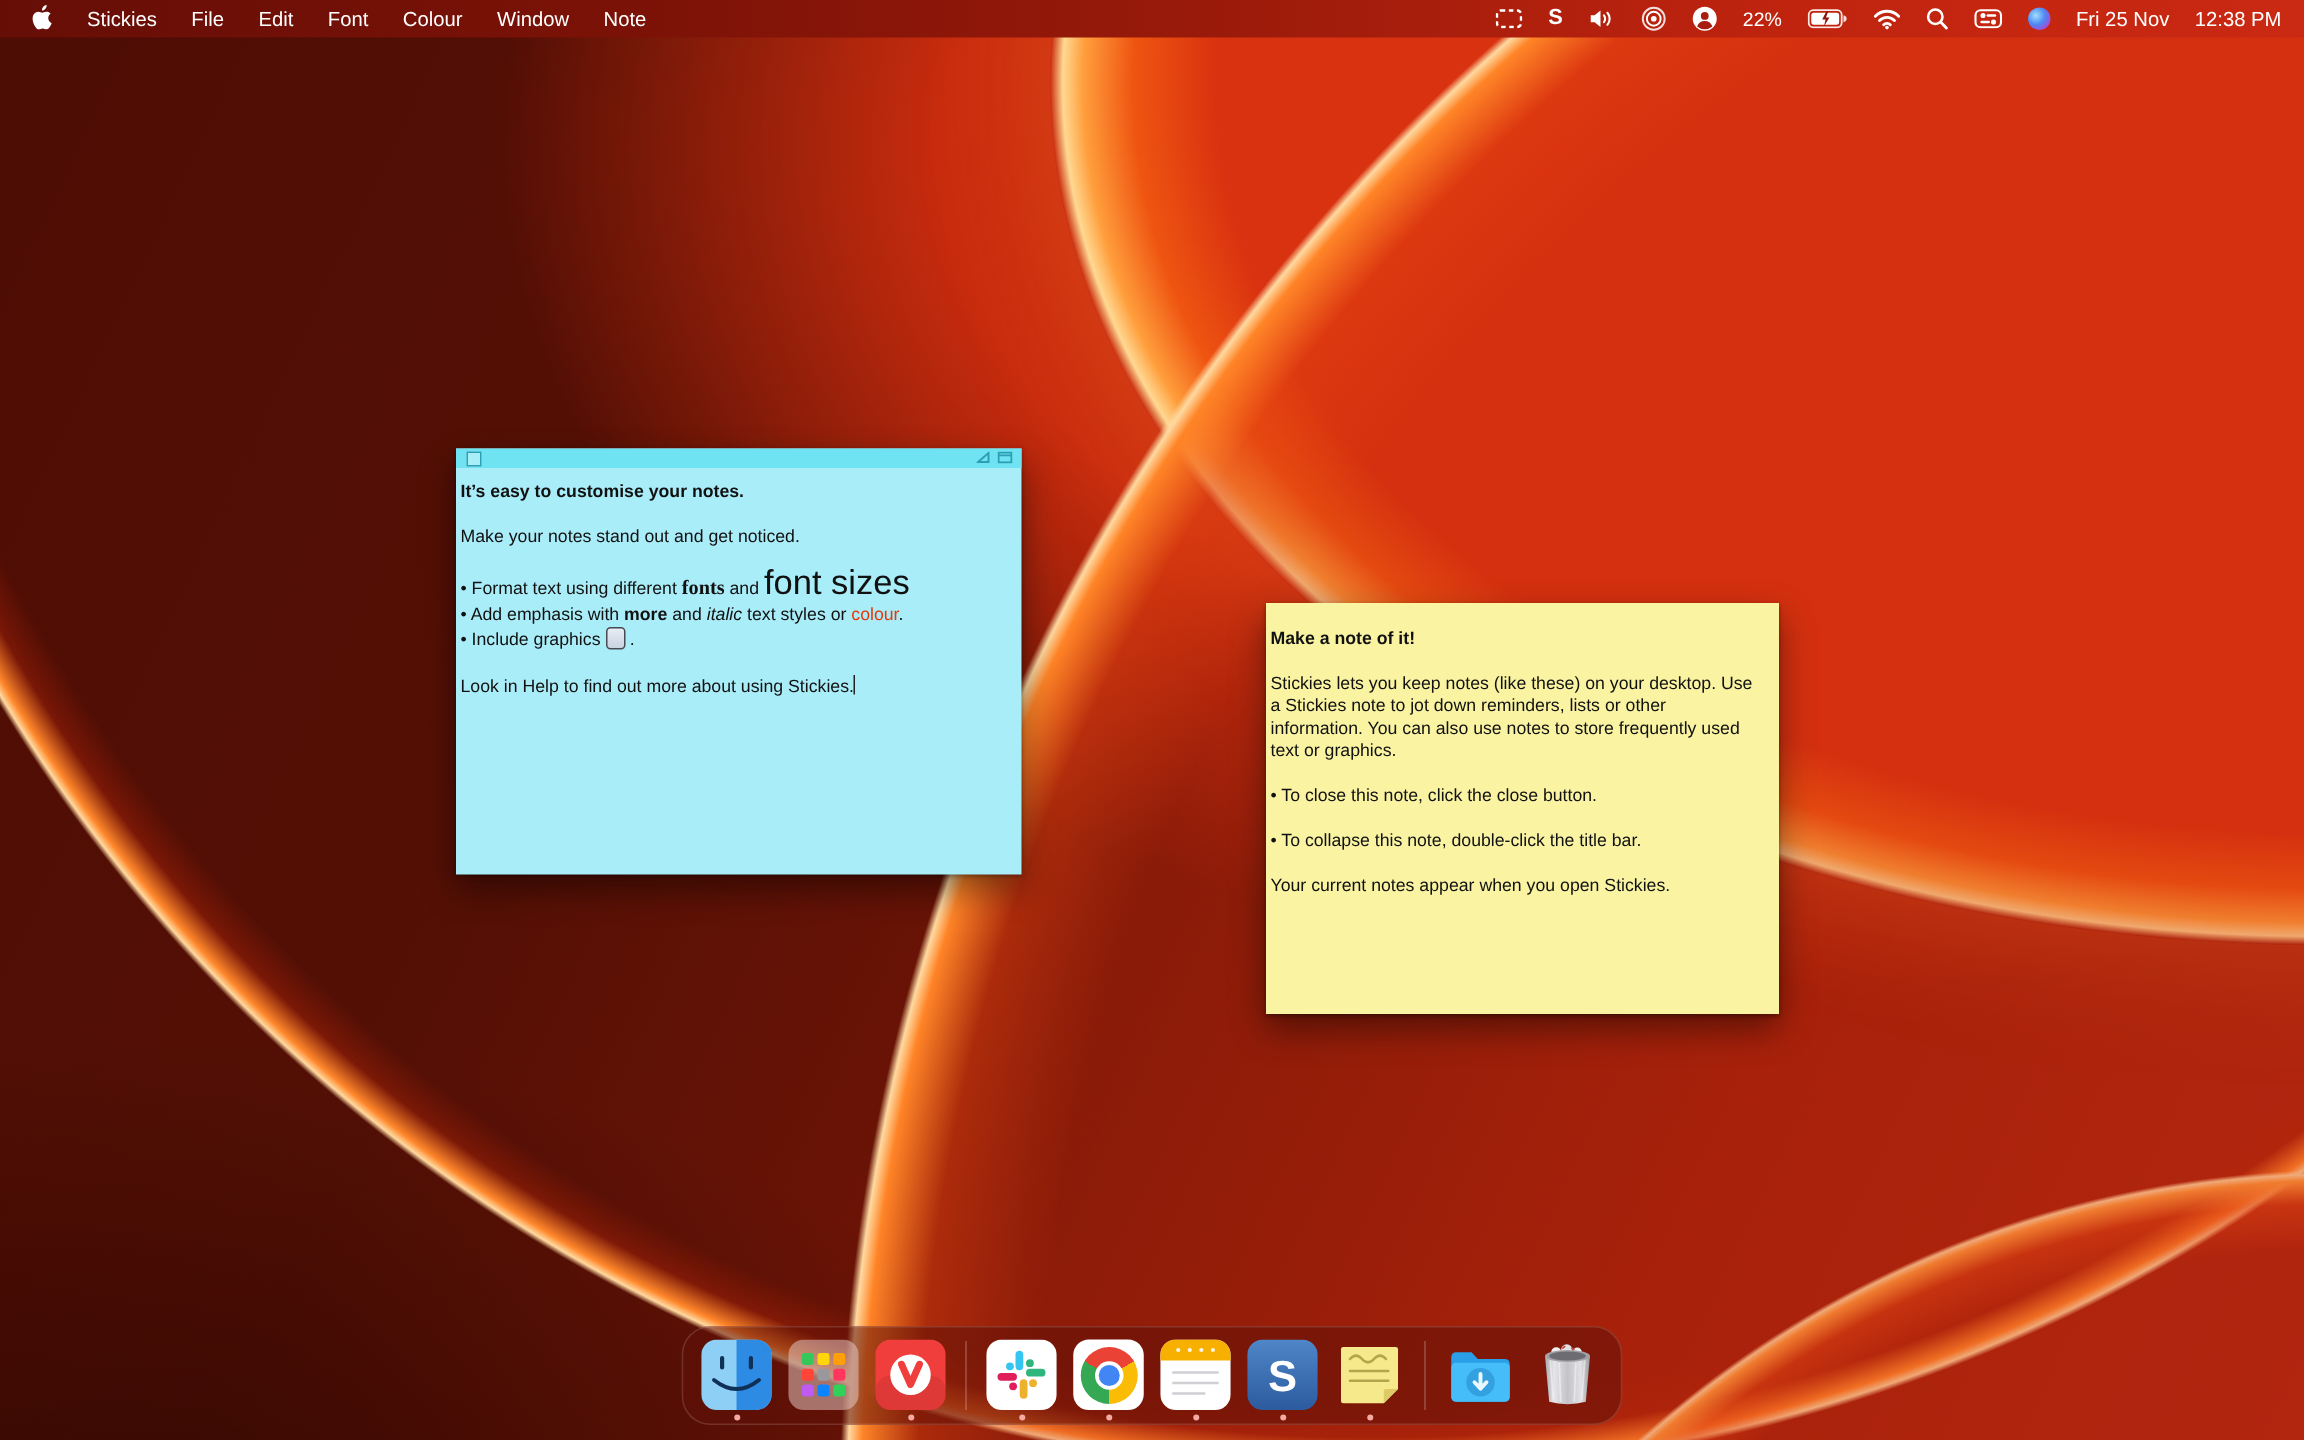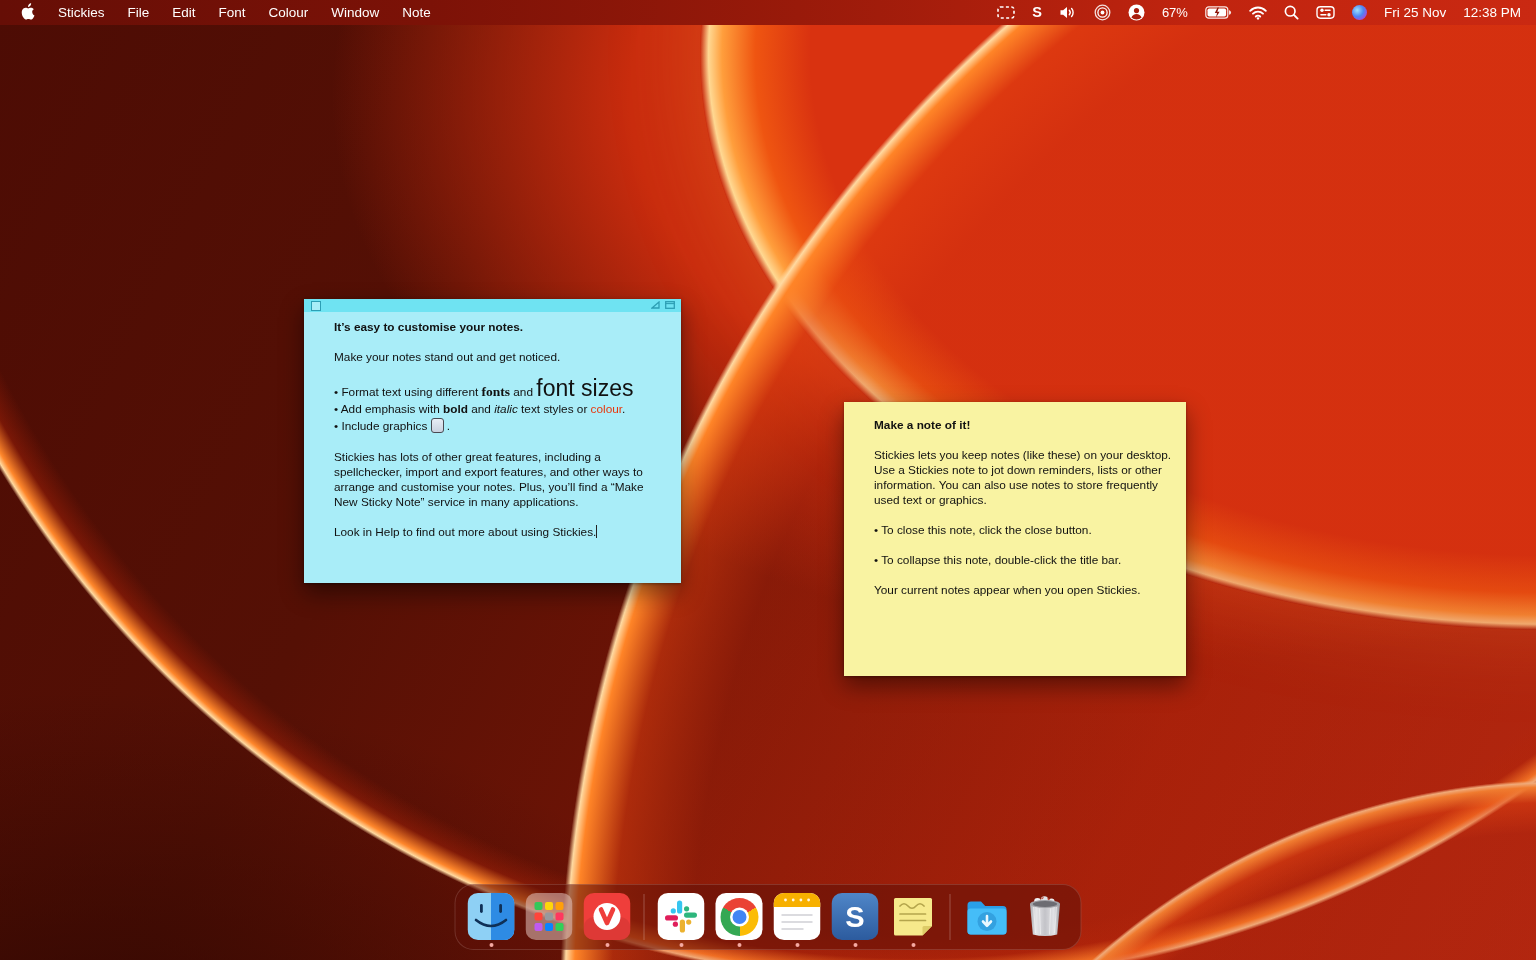--- a/index.html
+++ b/index.html
@@ -42,21 +42,21 @@
   .s-glyph{font-weight:bold;font-size:14.5px;line-height:1;}
   
   .note{position:absolute;color:#111;font-size:11.8px;line-height:15px;
     box-shadow:0 10px 22px rgba(0,0,0,0.45),0 1px 3px rgba(0,0,0,0.35);}
   .note-blue{left:304px;top:299px;width:377px;height:284px;background:var(--note-blue-bg,#a9edf8);}
   .note-yellow{left:844px;top:402px;width:342px;height:274px;background:var(--note-yellow-bg,#f9f3a2);}
   .titlebar{position:relative;height:13px;background:var(--note-blue-titlebar,#6fe3f2);}
   .closebox{position:absolute;left:7px;top:2px;width:8px;height:8px;
     border:1.5px solid #2d9fb4;background:rgba(255,255,255,0.4);}
   .tb-right{position:absolute;right:6px;top:2px;display:flex;gap:5px;align-items:center;}
-  .note-content{padding:8px 12px 0 30px;}
+  .note-content{padding:8px 12px 0 3px;}
   .note-content p{margin:0 0 15px 0;}
   .nb-title{font-weight:bold;}
   .bullets{margin:0 0 15px 0;line-height:17px;}
   .word-fonts{font-family:"Liberation Serif",serif;font-weight:bold;font-size:13.5px;}
   .word-sizes{font-size:23px;}
   .word-bold{font-weight:bold;}
   .word-italic{font-style:italic;}
   .word-colour{color:var(--text-colour-accent,#e8360b);}
   .gfx-icon{display:inline-block;width:11px;height:13px;border:1.5px solid #4a4a52;
     border-radius:3px;background:linear-gradient(#e8edf5,#c9d2e0);vertical-align:-3px;}
@@ -126,21 +126,21 @@
           <circle cx="8.5" cy="8.5" r="7.3" fill="none" stroke="#fff" stroke-width="1.3" opacity="0.85"></circle>
         </svg>
     </span>
     <span>
       <svg width="17" height="17" viewBox="0 0 17 17">
           <circle cx="8.5" cy="8.5" r="8" fill="#fff"></circle>
           <circle cx="8.5" cy="6.6" r="2.6" fill="#a81d0d"></circle>
           <path d="M3.4 13.6c.9-2.4 2.8-3.6 5.1-3.6s4.2 1.2 5.1 3.6a8 8 0 0 1-10.2 0z" fill="#a81d0d"></path>
         </svg>
     </span>
-    <span class="statustext">67%</span>
+    <span class="statustext">22%</span>
     <span>
       <svg width="27" height="13" viewBox="0 0 27 13">
           <rect x="0.8" y="0.8" width="22" height="11.4" rx="3" fill="none" stroke="#fff" stroke-width="1.2" opacity="0.9"></rect>
           <rect x="2.5" y="2.5" width="18.6" height="8" rx="1.8" fill="#fff"></rect>
           <path d="M24 4.2v4.6c1.3-.4 2.1-1.2 2.1-2.3S25.3 4.6 24 4.2z" fill="#fff" opacity="0.85"></path>
           <path d="M12.6 1.5 9.8 7h2.2l-1 4.5 3.6-5.8h-2.3l1.6-4.2z" fill="#8c1408"></path>
         </svg>
     </span>
     <span>
       <svg width="18" height="14" viewBox="0 0 18 14">
@@ -182,24 +182,23 @@
           <rect x="0.7" y="0.7" width="8.6" height="6.6" fill="none" stroke="#2d9fb4" stroke-width="1.3"></rect>
           <line x1="0.7" y1="2.6" x2="9.3" y2="2.6" stroke="#2d9fb4" stroke-width="1.1"></line>
         </svg>
     </span>
   </div>
   <div class="note-content">
     <p class="nb-title">It’s easy to customise your notes.</p>
     <p>Make your notes stand out and get noticed.</p>
     <div class="bullets">
       <div><span>• Format text using different </span><span class="word-fonts">fonts</span><span> and </span><span class="word-sizes">font sizes</span></div>
-      <div><span>• Add emphasis with </span><span class="word-bold">bold</span><span> and </span><span class="word-italic">italic</span><span> text styles or </span><span class="word-colour">colour</span><span>.</span></div>
+      <div><span>• Add emphasis with </span><span class="word-bold">more</span><span> and </span><span class="word-italic">italic</span><span> text styles or </span><span class="word-colour">colour</span><span>.</span></div>
       <div><span>• Include graphics </span><span class="gfx-icon"></span><span> .</span></div>
     </div>
-    <p>Stickies has lots of other great features, including a spellchecker, import and export features, and other ways to arrange and customise your notes. Plus, you’ll find a “Make New Sticky Note” service in many applications.</p>
     <p><span>Look in Help to find out more about using Stickies.</span><span class="caret"></span></p>
   </div>
 </div>
 
 <div class="note note-yellow">
   <div class="note-content" style="padding-top:16px;">
     <p class="nb-title">Make a note of it!</p>
     <p>Stickies lets you keep notes (like these) on your desktop. Use a Stickies note to jot down reminders, lists or other information. You can also use notes to store frequently used text or graphics.</p>
     <p>• To close this note, click the close button.</p>
     <p>• To collapse this note, double-click the title bar.</p>

